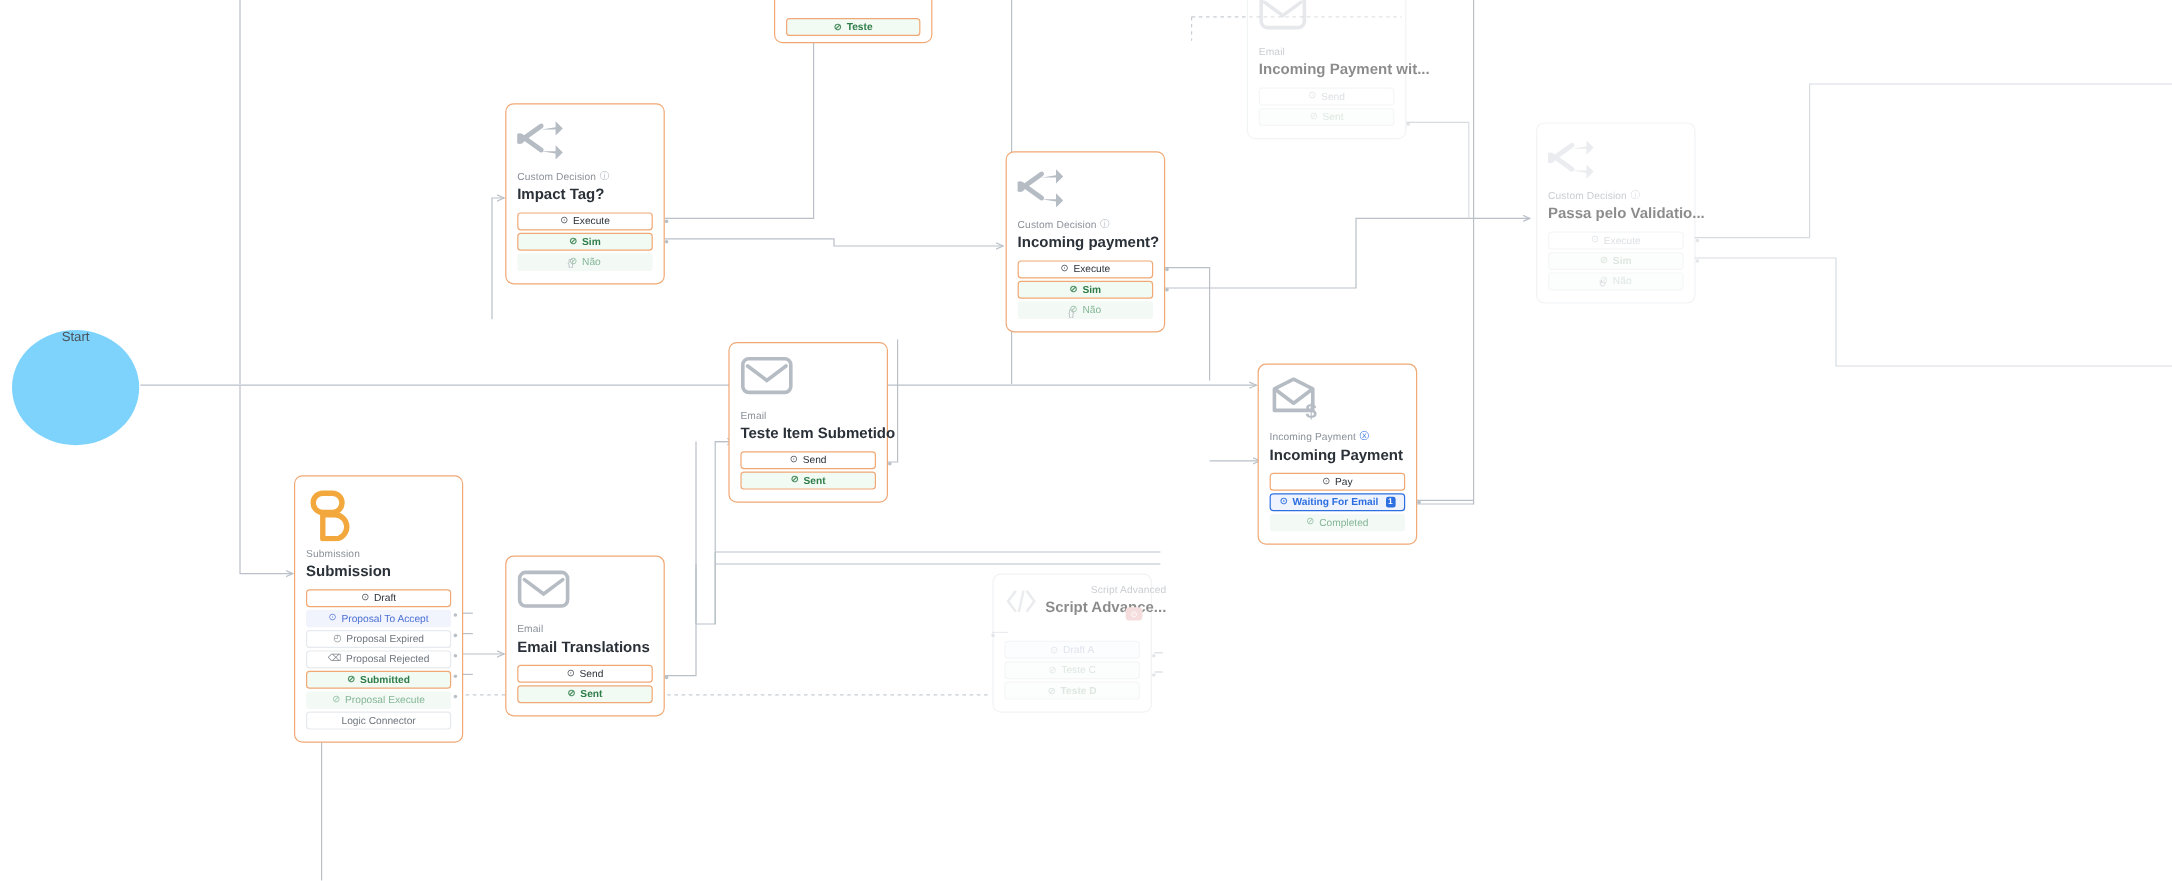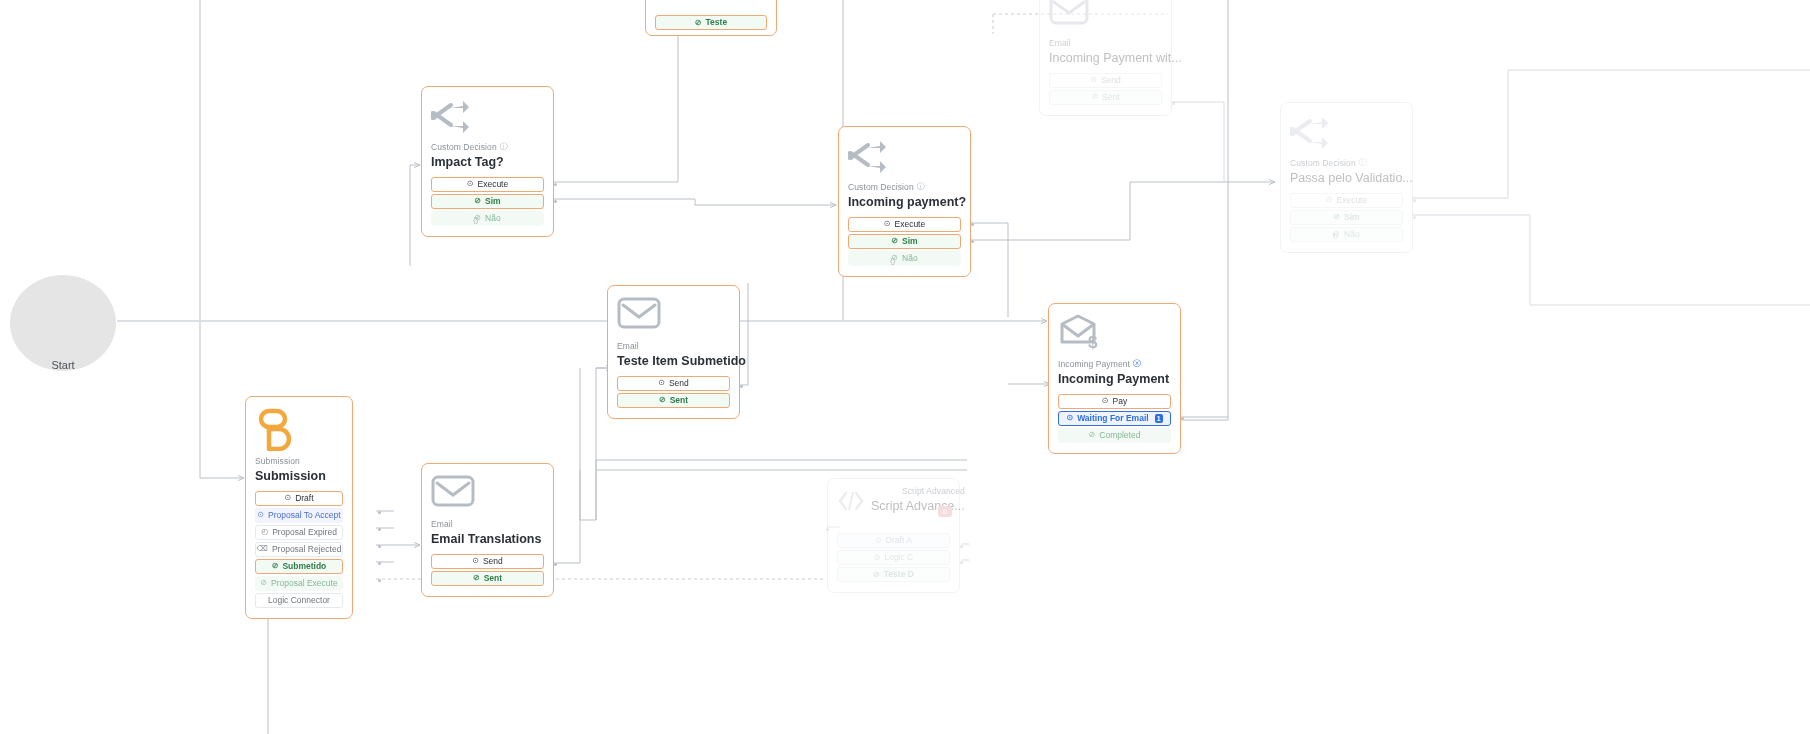--- a/index.html
+++ b/index.html
@@ -35,21 +35,21 @@
     display: flex; align-items: center; gap: 3px; line-height: 1;
     margin-bottom: 3px;
     text-align: right;
   }
   .node .ntype .tinfo { color:#b2b8c0; font-size: 8px; }
   .node .ntype .tinfo.blue { color:#2d6fe0; }
   .node .ntitle {
     font-size: 12.5px; font-weight: bold; color: #2b3138;
     margin: 0 0 8px 0; line-height: 1.15; white-space: nowrap;
   }
-  .node.faded .ntitle { font-weight: normal; color:#737373; }
+  .node.faded .ntitle { font-weight: bold; color:#000000; }
 
   
   .pill {
     box-sizing: border-box;
     height: 15px;
     margin-bottom: 2px;
     border-radius: 3px;
     display: flex; align-items: center; justify-content: center;
     gap: 4px;
     font-size: 8.5px;
@@ -78,22 +78,22 @@
   .port {
     position: absolute; width: 3px; height: 3px; border-radius: 50%;
     background: #c2c8cf;
   }
   .port.o { background:#b9c0c7; }
 
   
   #start-node {
     position:absolute; left:10px; top:275px;
     width:106px; height:96px; border-radius:50%;
-    background:#e5e5e5;
-    display:flex; align-items:flex-end; justify-content:center;
+    background:#7dd3fc;
+    display:flex; align-items:flex-start; justify-content:center;
     font-size:11px; color:#4b525a;
   }
 
   
   .subglyph {
     position:absolute; font-size:8px; color:#b5bbc2;
   }
   .redbtn {
     position:absolute; width:14px; height:11px; border-radius:3px;
     background:#e9b5b5; color:#fff; font-size:7px;
@@ -344,21 +344,21 @@
       <span>Waiting For Email</span>
       <span class="cnt">1</span>
     </div>
     <div class="pill greensoft">
       <span class="gl">⊘</span>
       <span>Completed</span>
     </div>
     <span class="port o" style="left:132px; top:113px;"></span>
   </div>
 
-  <div class="node" style="left:245px; top:396px; width:108px;">
+  <div class="node" style="left:245px; top:396px; width:141px;">
     <div class="nicon" style="height:44px;">
       <svg width="44" height="44" viewBox="0 0 44 44">
         <path d="M14 4 h8 a8 8 0 0 1 0 16 h-8 a8 8 0 0 1 0 -16 z" fill="none" stroke="#f2a83d" stroke-width="4.5" stroke-linejoin="round"></path>
         <path d="M14 22 h10 a10 10 0 0 1 0 20 h-10 z" fill="none" stroke="#f2a83d" stroke-width="4.5" stroke-linejoin="round"></path>
       </svg>
     </div>
     <div class="ntype">
       <span>Submission</span>
     </div>
     <div class="ntitle">Submission</div>
@@ -373,21 +373,21 @@
     <div class="pill plain">
       <span class="gl">◴</span>
       <span>Proposal Expired</span>
     </div>
     <div class="pill plain">
       <span class="gl">⌫</span>
       <span>Proposal Rejected</span>
     </div>
     <div class="pill green">
       <span class="gl">⊘</span>
-      <span>Submetido</span>
+      <span>Submitted</span>
     </div>
     <div class="pill greensoft">
       <span class="gl">⊘</span>
       <span>Proposal Execute</span>
     </div>
     <div class="pill plain">
       <span>Logic Connector</span>
     </div>
     <span class="port o" style="left:132px; top:114px;"></span>
     <span class="port o" style="left:132px; top:131px;"></span>
@@ -435,21 +435,21 @@
     </div>
     <div class="redbtn" style="left:110px; top:27px;">
       <span>⊙</span>
     </div>
     <div class="pill blue" style="margin-top:16px;">
       <span class="gl">⊙</span>
       <span>Draft A</span>
     </div>
     <div class="pill greensoft">
       <span class="gl">⊘</span>
-      <span>Logic C</span>
+      <span>Teste C</span>
     </div>
     <div class="pill green">
       <span class="gl">⊘</span>
       <span>Teste D</span>
     </div>
     <span class="port" style="left:132px; top:66px;"></span>
     <span class="port" style="left:132px; top:82px;"></span>
     <span class="port" style="left:-2px; top:49px;"></span>
   </div>
 

